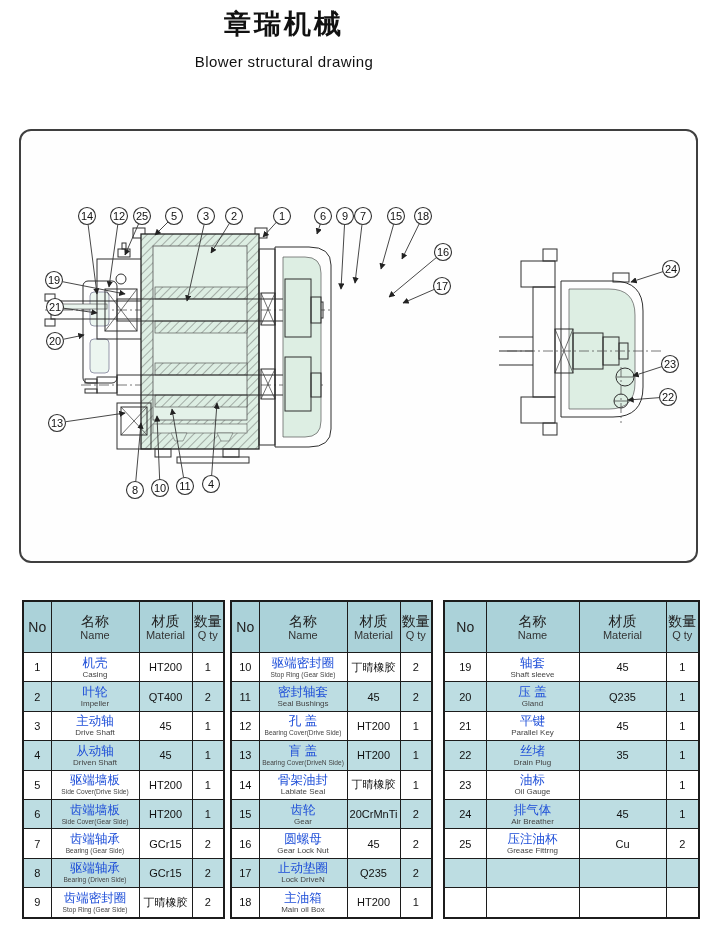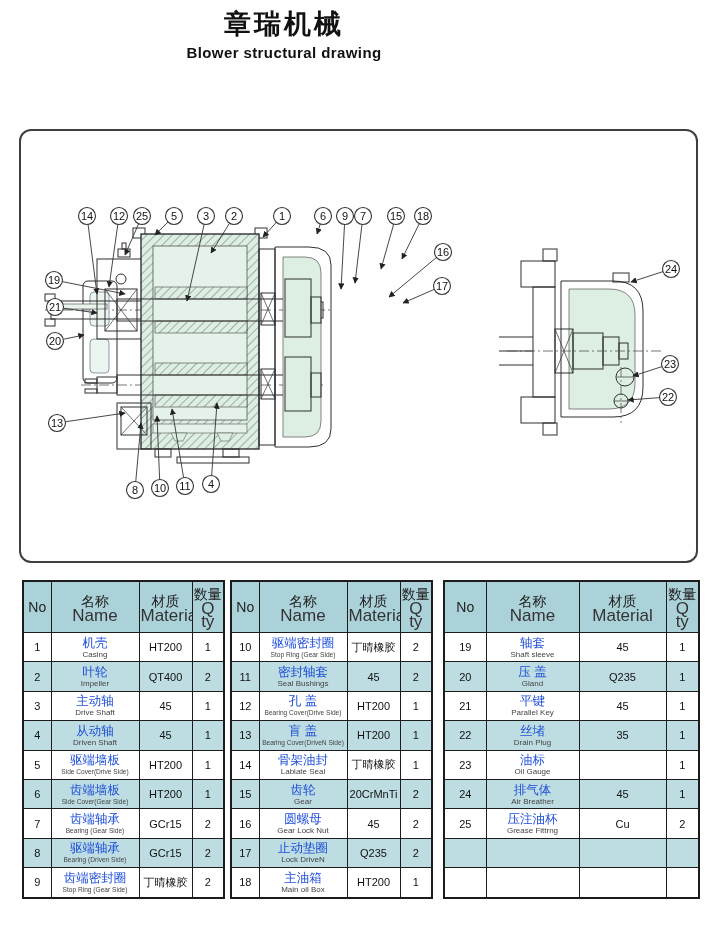--- a/index.html
+++ b/index.html
@@ -4,43 +4,43 @@
 <style>
   html,body{margin:0;padding:0;}
   body{
     width:720px;height:934px;background:#ffffff;position:relative;
     font-family:"Liberation Sans","DejaVu Sans",sans-serif;color:#111;
     overflow:hidden;
   }
   .title-block{position:absolute;top:8px;left:0;width:568px;text-align:center;}
   .company{font-size:27px;font-weight:bold;letter-spacing:3px;line-height:32px;}
   .main-title{font-size:30px;font-weight:bold;letter-spacing:1px;line-height:34px;}
-  .sub-title{font-size:15px;font-weight:bold;letter-spacing:0.4px;line-height:20px;margin-top:3px;}
+  .sub-title{font-size:15px;font-weight:normal;letter-spacing:0.4px;line-height:20px;margin-top:12px;}
   .drawing-panel{
     position:absolute;left:19px;top:129px;width:675px;height:430px;
     border:2px solid #3f3f3f;border-radius:12px;background:#fefefe;
   }
   .drawing-panel svg{display:block;width:675px;height:430px;}
   .cl{stroke:#555;stroke-width:0.8;stroke-dasharray:10 3 2 3;fill:none;}
   .ol{stroke:#2f2f2f;stroke-width:1;fill:none;}
   .leader{stroke:#333;stroke-width:0.9;fill:none;}
   .balloon{fill:#ffffff;stroke:#333;stroke-width:1.1;}
   .balloon-num{font-size:11px;fill:#111;text-anchor:middle;}
   
-  .parts-table{position:absolute;top:580px;}
+  .parts-table{position:absolute;top:600px;}
   .parts-table table{border-collapse:collapse;table-layout:fixed;border:2px solid #1c1c1c;}
   .parts-table th,.parts-table td{
     border:1px solid #1c1c1c;text-align:center;vertical-align:middle;
     padding:0 1px;overflow:hidden;
   }
   .parts-table th{height:50px;background:#abd2d9;font-weight:normal;}
   .parts-table td{height:28.4px;background:#ffffff;}
   .parts-table tr.shaded td{background:#bddde2;}
   .h-cn{font-size:14px;color:#222;display:block;line-height:16px;}
-  .h-en{font-size:17px;color:#333;display:block;line-height:13px;}
+  .h-en{font-size:11px;color:#333;display:block;line-height:13px;}
   .c-no{font-size:11px;}
   .c-cn{font-size:12.5px;line-height:14px;display:block;color:#1d4ed8;}
   .c-en{font-size:8px;line-height:9px;display:block;color:#444;}
   .c-en.sm{font-size:6.6px;}
   .c-mat{font-size:11px;}
   .c-qty{font-size:11px;}
   #t1{left:22px;} #t2{left:230px;} #t3{left:443px;}
   #t1 table,#t2 table{width:203px;} #t3 table{width:257px;}
   .w-no{width:28px;} .w-name{width:88px;} .w-mat{width:53px;} .w-qty{width:32px;}
   .w3-no{width:42px;} .w3-name{width:93px;} .w3-mat{width:87px;} .w3-qty{width:33px;}

